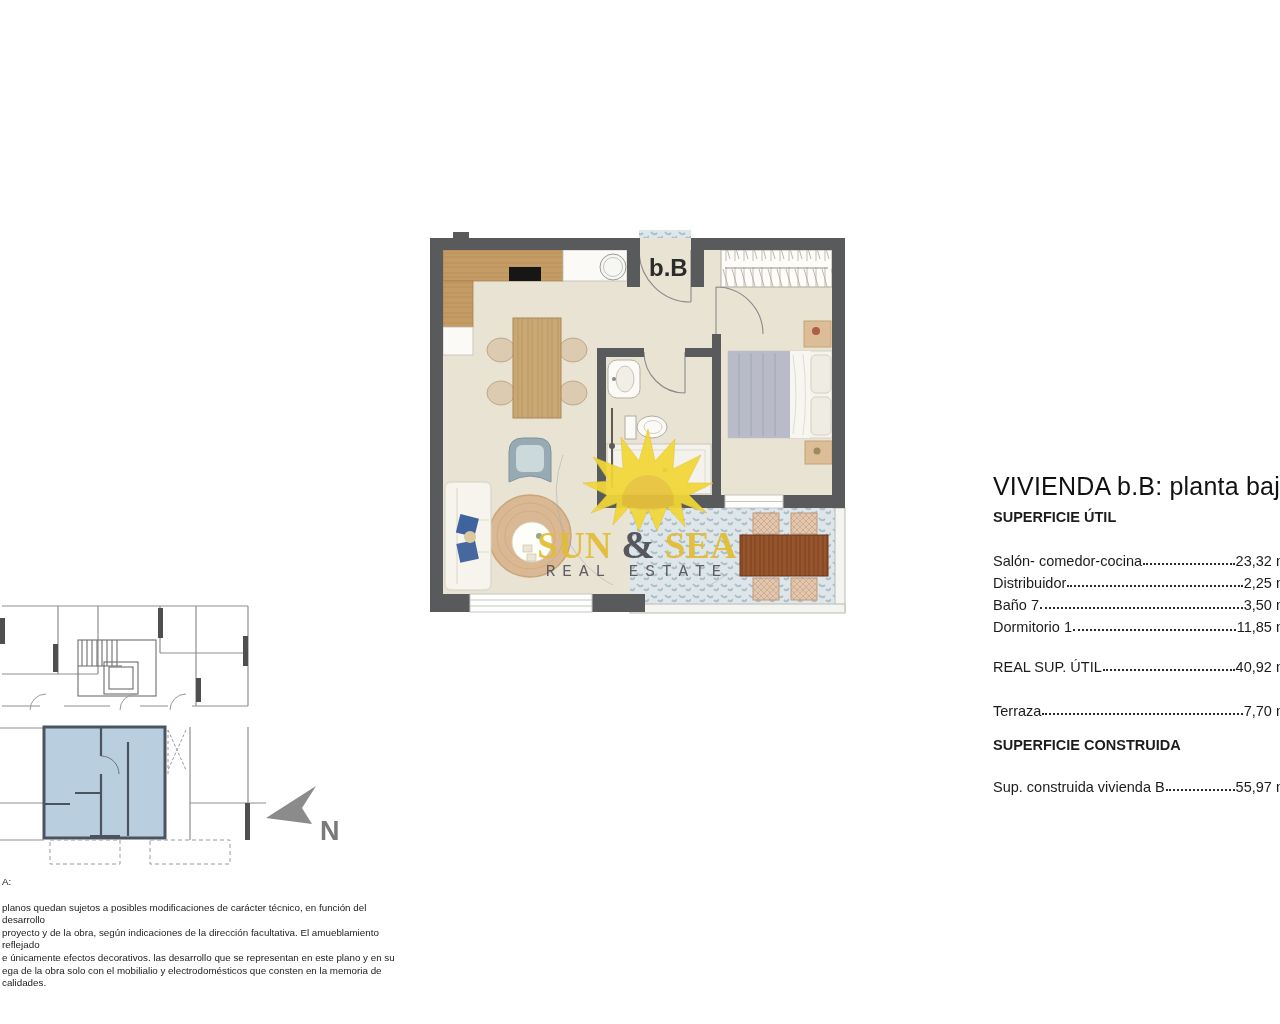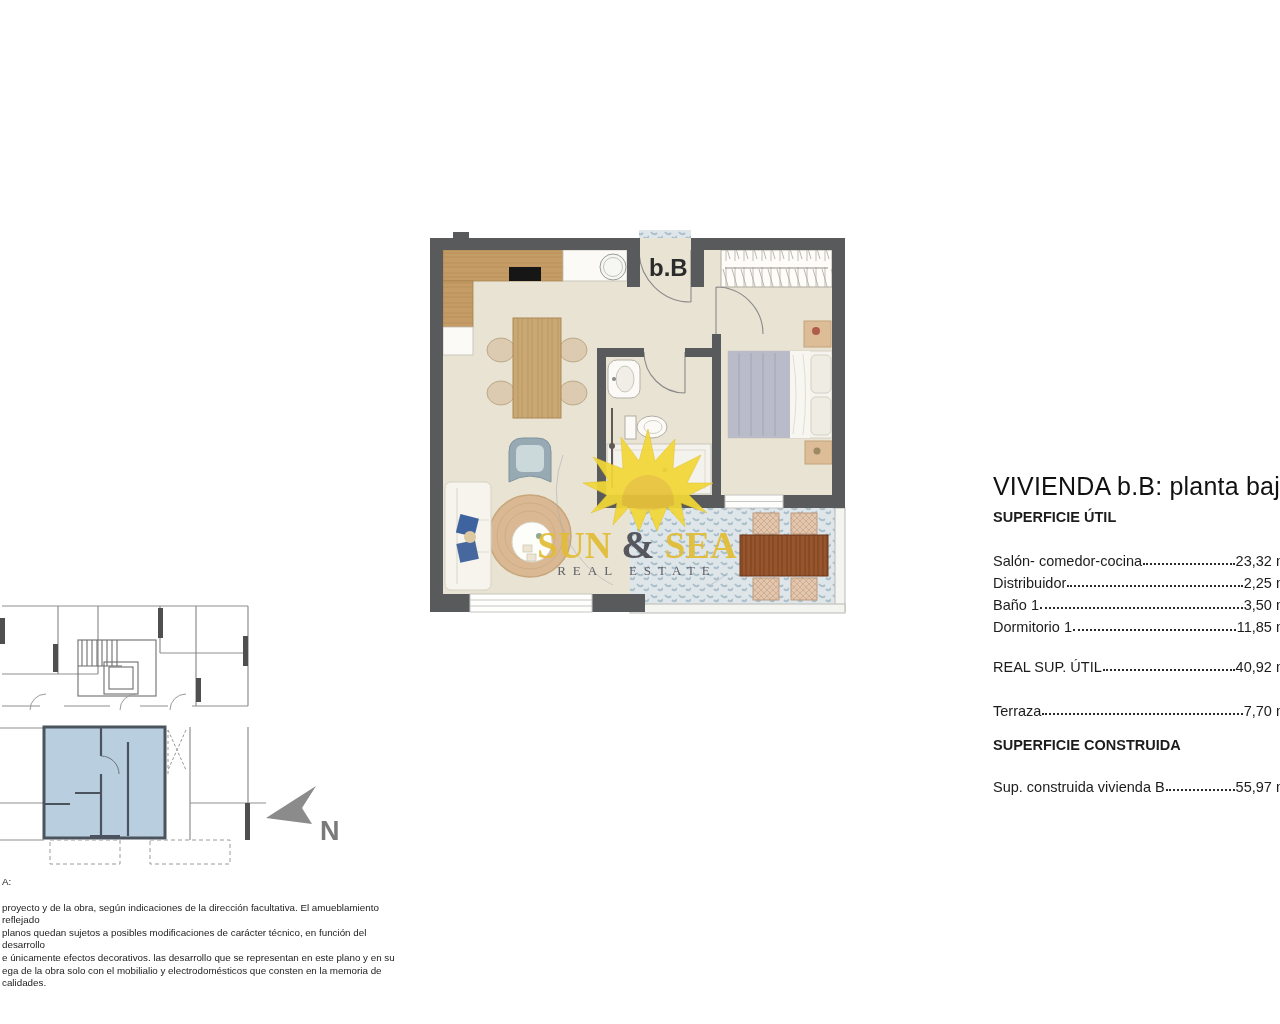--- a/index.html
+++ b/index.html
@@ -22,21 +22,21 @@
   
   #disclaimer{left:2px;top:876px;width:400px;font-size:9.8px;line-height:12.6px;color:#222;}
   #disclaimer .dhead{margin-bottom:13px;}
   
   #watermark{left:535px;top:425px;width:230px;height:160px;opacity:.93;pointer-events:none;}
   #watermark .brand{position:absolute;left:0;top:100px;width:204px;text-align:center;
      font-family:"Liberation Serif",serif;font-weight:bold;font-size:37px;color:#e2bd35;
      letter-spacing:0px;line-height:1;}
   #watermark .brand .amp{color:#4d4d55;font-size:40px;}
   #watermark .tagline{position:absolute;left:0;top:138px;width:204px;text-align:center;
-     font-family:Liberation Serif, serif;font-size:13px;letter-spacing:7px;color:#55555c;}
+     font-family:Liberation Mono, monospace;font-size:16px;letter-spacing:7px;color:#55555c;}
   svg{display:block;}
   text.planlabel{font-family:"Liberation Sans",sans-serif;font-weight:bold;}
 </style>
 </head>
 <body>
 
 <svg class="abs" style="left:425px;top:230px;" width="425" height="395" viewBox="0 0 425 395">
   <defs>
     <pattern id="wood" width="10" height="10" patternUnits="userSpaceOnUse">
       <rect width="10" height="10" fill="#c59c66"></rect>
@@ -266,21 +266,21 @@
       <span>Salón- comedor-cocina</span>
       <span class="leader"></span>
       <span>23,32 m</span>
     </div>
     <div class="mrow">
       <span>Distribuidor</span>
       <span class="leader"></span>
       <span>2,25 m</span>
     </div>
     <div class="mrow">
-      <span>Baño 1</span>
+      <span>Baño 7</span>
       <span class="leader"></span>
       <span>3,50 m</span>
     </div>
     <div class="mrow">
       <span>Dormitorio 1</span>
       <span class="leader"></span>
       <span>11,85 m</span>
     </div>
   </div>
   <div class="mrow total">
@@ -296,18 +296,18 @@
   <div class="sec sec2">SUPERFICIE CONSTRUIDA</div>
   <div class="mrow built">
     <span>Sup. construida vivienda B</span>
     <span class="leader"></span>
     <span>55,97 m</span>
   </div>
 </div>
 
 <div id="disclaimer" class="abs">
   <div class="dhead">A:</div>
+  <div>planos quedan sujetos a posibles modificaciones de carácter técnico, en función del desarrollo</div>
   <div>proyecto y de la obra, según indicaciones de la dirección facultativa. El amueblamiento reflejado</div>
-  <div>planos quedan sujetos a posibles modificaciones de carácter técnico, en función del desarrollo</div>
   <div>e únicamente efectos decorativos. las desarrollo que se representan en este plano y en su</div>
   <div>ega de la obra solo con el mobilialio y electrodomésticos que consten en la memoria de calidades.</div>
 
 </div>
 
 </body></html>

